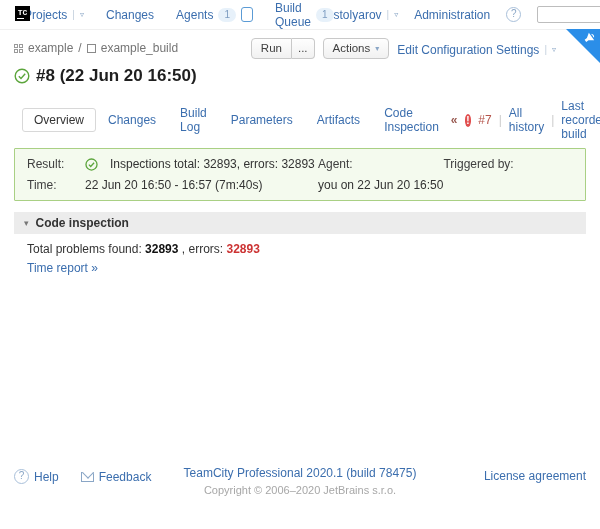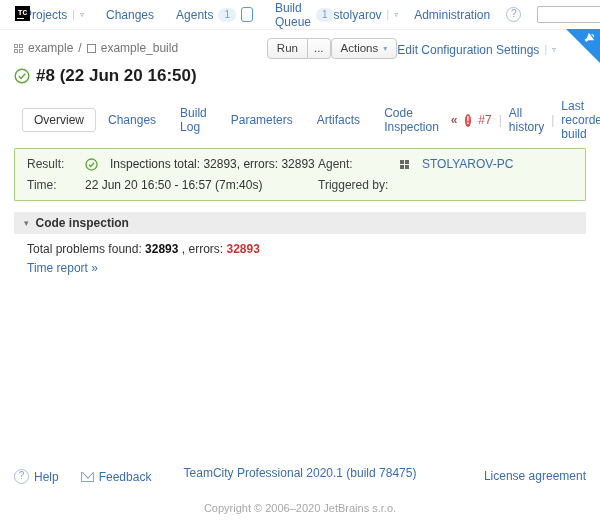--- a/index.html
+++ b/index.html
@@ -36,21 +36,21 @@
     border-top:34px solid #2b8ee8; border-left:34px solid transparent; z-index:5; }
   .ribbon-icon { position:absolute; top:32px; right:4px; z-index:6; }
 
   
   .content { padding:8px 14px 0 14px; }
   .toolbar-row { display:flex; align-items:flex-start; }
   .breadcrumb { display:flex; align-items:center; gap:5px; color:#757575; margin-top:3px; font-size:12px; }
   .grid-icon { display:inline-grid; grid-template-columns:4px 4px; grid-gap:1px; }
   .grid-icon i { width:4px; height:4px; border:1px solid #9a9a9a; }
   .sq-icon { width:9px; height:9px; border:1px solid #8a8a8a; display:inline-block; }
-  .toolbar-actions { margin-left:auto; display:flex; align-items:center; gap:0; }
+  .toolbar-actions { margin-left:auto; display:flex; align-items:center; gap:8px; }
   .btn { font-size:11.5px; color:#404040; background:linear-gradient(#fefefe,#f1f1f1);
     border:1px solid #c9c9c9; border-radius:4px; padding:2px 9px; cursor:pointer; line-height:15px; }
   .btn-group { display:flex; }
   .btn-group .btn:first-child { border-radius:4px 0 0 4px; }
   .btn-group .btn:last-child { border-radius:0 4px 4px 0; border-left:none; padding:2px 6px; }
   .actions-btn { display:flex; align-items:center; gap:5px; }
   .edit-link { display:flex; align-items:center; gap:5px; margin-top:2px; margin-right:30px; }
 
   .title-row { display:flex; align-items:center; gap:6px; margin-top:7px; }
   .title { font-size:17px; font-weight:bold; color:#1f1f1f; }
@@ -92,21 +92,21 @@
   
   .footer { position:absolute; left:0; right:0; bottom:0; height:46px; padding:9px 14px 0 14px; }
   .footer-left { position:absolute; left:14px; top:9px; display:flex; gap:22px; align-items:center; }
   .f-item { display:flex; align-items:center; gap:5px; }
   .envelope { width:13px; height:10px; border:1px solid #8aa6c6; position:relative; }
   .envelope:after { content:""; position:absolute; left:0; top:0; width:7px; height:7px;
     border-right:1px solid #8aa6c6; border-bottom:1px solid #8aa6c6;
     transform:translate(2px,-4px) rotate(45deg); background:#fff; }
   .footer-center { position:absolute; left:50%; transform:translateX(-50%); top:6px;
     text-align:center; white-space:nowrap; }
-  .copyright { color:#a7a7a7; font-size:11px; margin-top:22px; }
+  .copyright { color:#a7a7a7; font-size:11px; margin-top:4px; }
   .footer-right { position:absolute; right:14px; top:9px; }
   .footer a, .footer .link { font-size:12px; }
 </style>
 </head>
 <body>
 
 <div class="page">
 
   <div class="header">
     <div class="logo">
@@ -222,30 +222,22 @@
             <circle cx="8" cy="8" r="6.8" fill="none" stroke="#5ca53c" stroke-width="1.6"></circle>
             <path d="M4.8 8.2 L7 10.4 L11.2 5.8" fill="none" stroke="#5ca53c" stroke-width="1.6"></path>
           </svg>
           <span>Inspections total: 32893, errors: 32893</span>
         </span>
         <span class="lbl">Time:</span>
         <span class="val">22 Jun 20 16:50 - 16:57 (7m:40s)</span>
       </div>
       <div class="sum-col right">
         <span class="lbl">Agent:</span>
-        <span class="val">
-          <span class="win-icon">
-              <i></i>
-              <i></i>
-              <i></i>
-              <i></i>
-            </span>
-          <span class="link">STOLYAROV-PC</span>
-        </span>
         <span class="lbl">Triggered by:</span>
+        <span class="val">you on 22 Jun 20 16:50</span>
       </div>
     </div>
 
     <div class="section-bar">
       <span class="collapse-arrow">▾</span>
       <span class="section-title">Code inspection</span>
     </div>
     <div class="section-body">
       <div>
         <span>Total problems found:</span>

